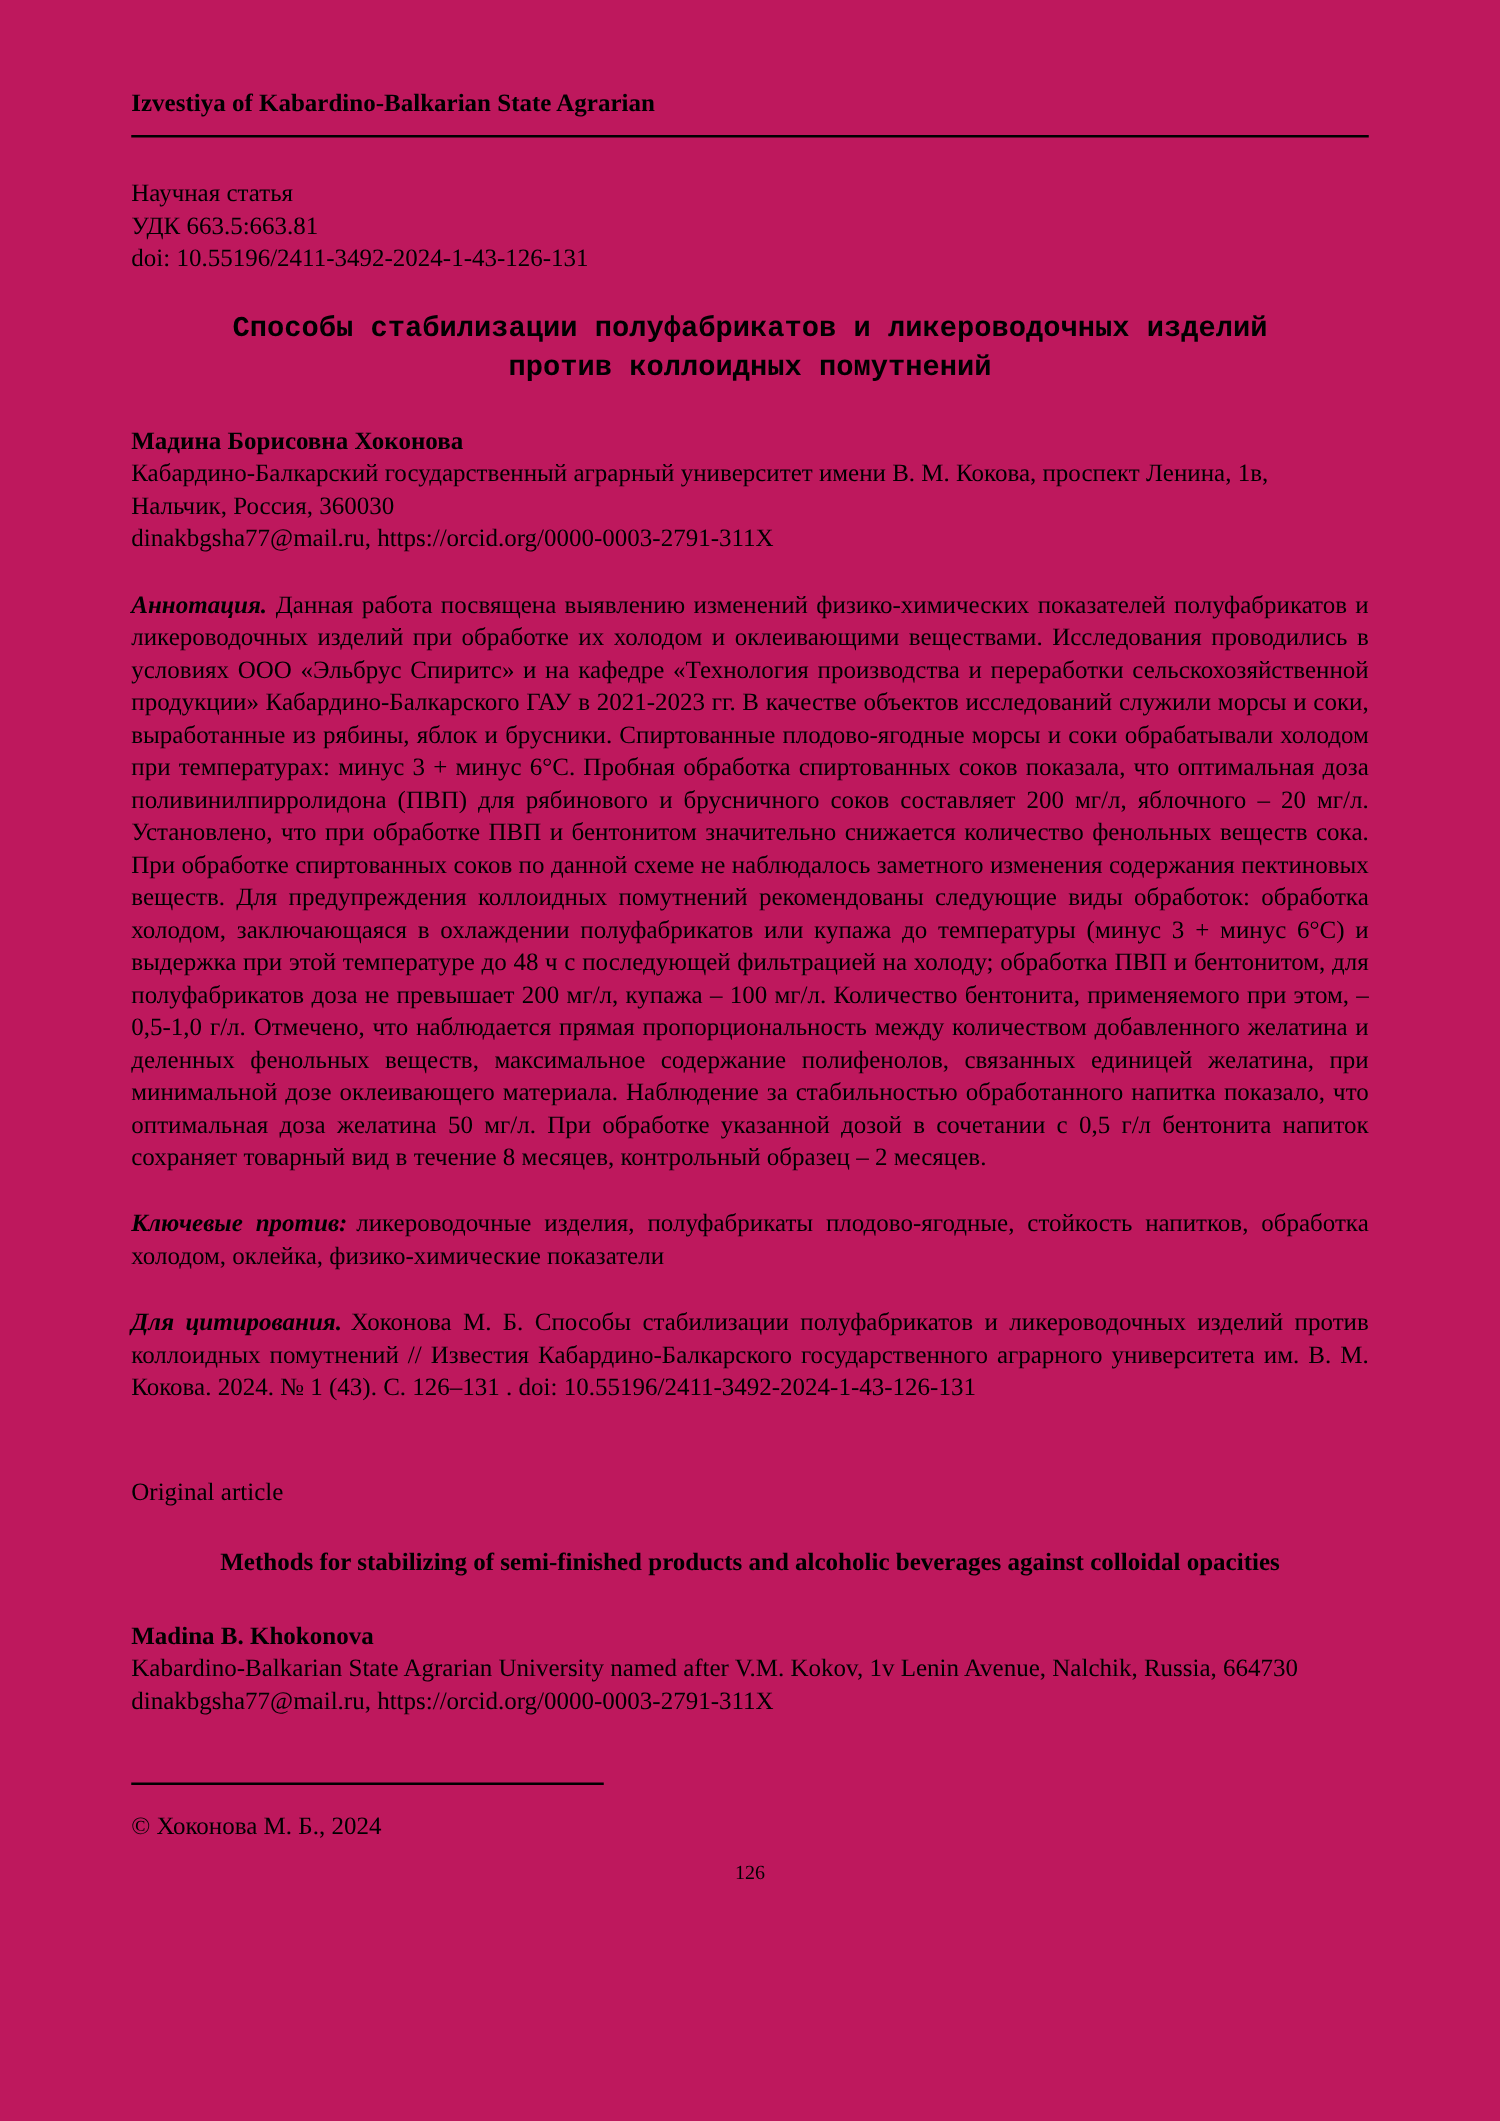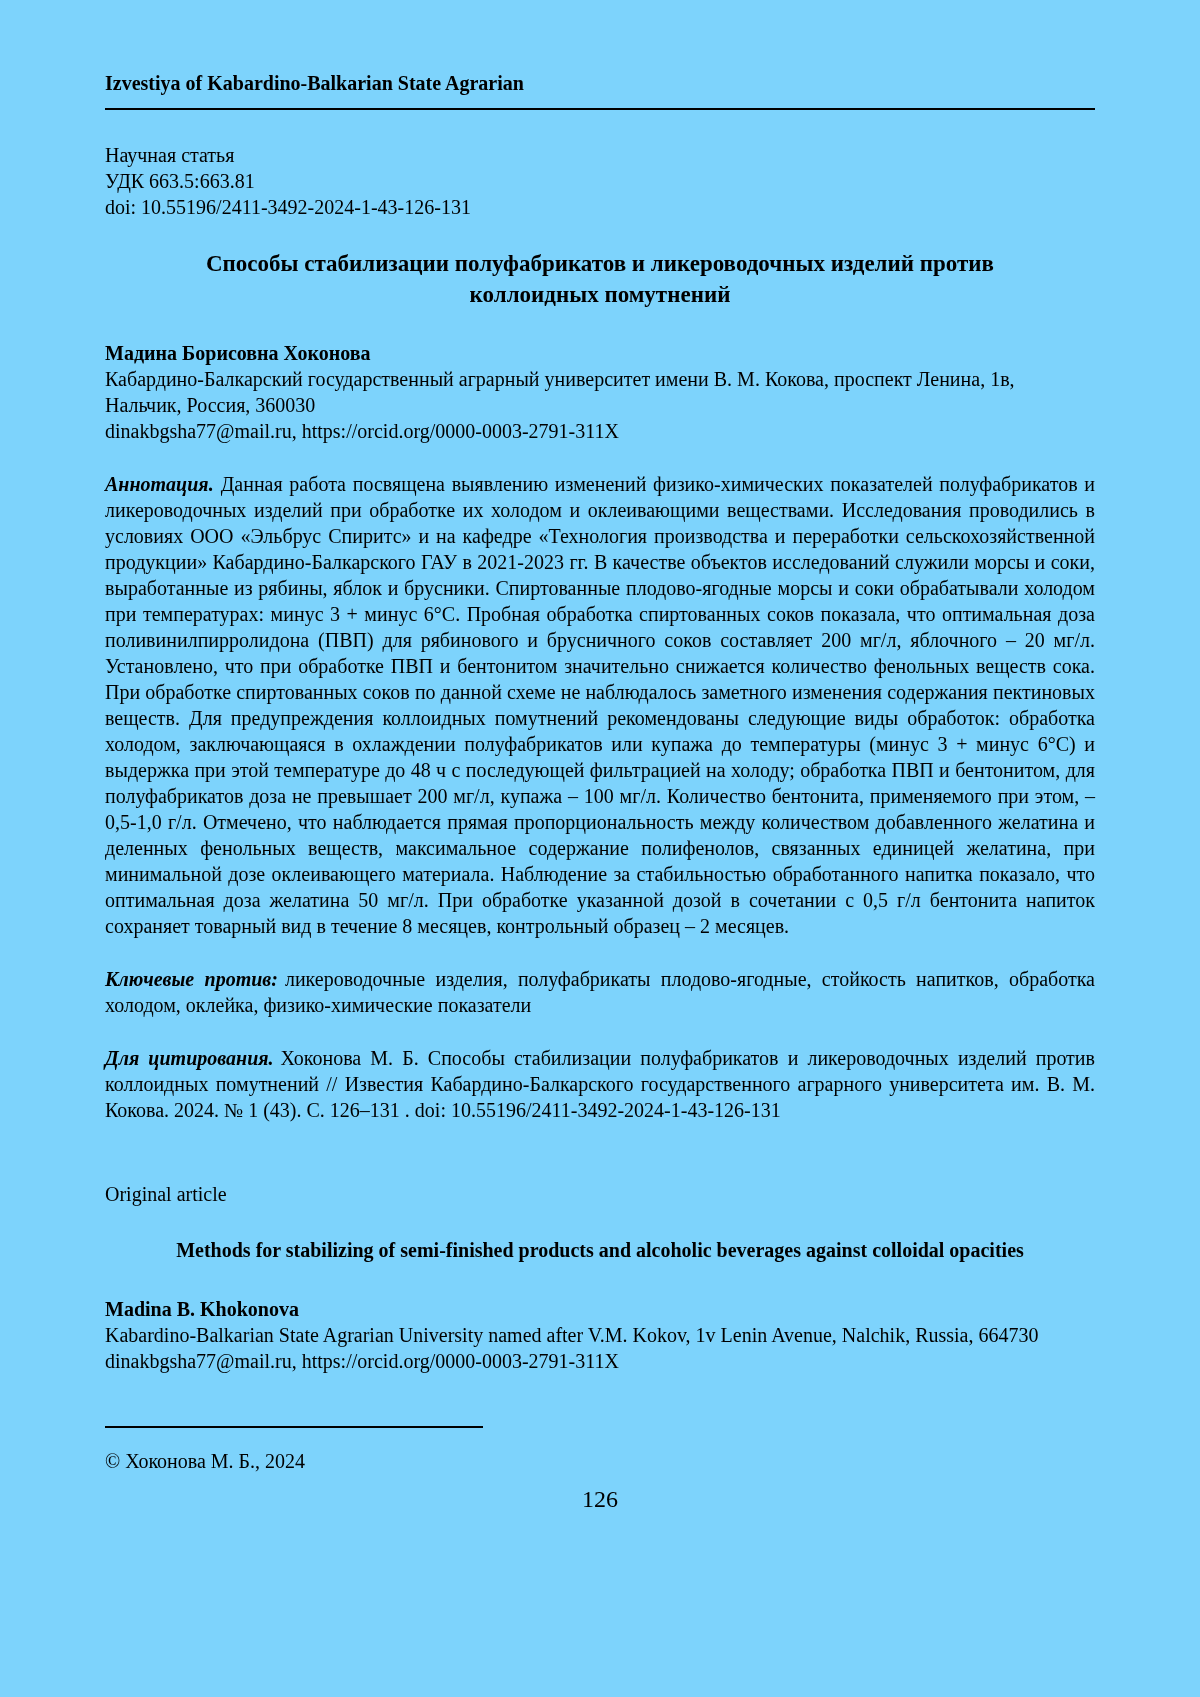--- a/index.html
+++ b/index.html
@@ -5,21 +5,21 @@
   * { margin: 0; padding: 0; box-sizing: border-box; }
   html, body { background: #ffffff; }
   body {
     font-family: "Liberation Serif", "DejaVu Serif", serif;
     color: #000000;
   }
   .page {
     width: 1200px;
     height: 1697px;
     margin: 0 auto;
-    background: #7dd3fc;
+    background: #be185d;
     padding: 70px 105px 0 105px;
     position: relative;
     overflow: hidden;
   }
 
   
   .hdr-line1 {
     font-size: 20px;
     font-weight: bold;
     line-height: 26px;
@@ -48,20 +48,21 @@
   .meta div { margin-bottom: 0; }
 
   
   .title-ru {
     margin: 28px auto 0 auto;
     max-width: 860px;
     text-align: center;
     font-size: 23px;
     font-weight: bold;
     line-height: 31px;
+    font-family: Liberation Mono, monospace;
   }
   .title-en {
     margin: 28px auto 0 auto;
     max-width: 900px;
     text-align: center;
     font-size: 20px;
     font-weight: bold;
     line-height: 31px;
   }
 
@@ -103,21 +104,21 @@
     margin-top: 20px;
     font-size: 20px;
     line-height: 26px;
   }
   .page-number {
     position: absolute;
     bottom: 185px;
     left: 0;
     width: 100%;
     text-align: center;
-    font-size: 24px;
+    font-size: 16px;
     line-height: 26px;
   }
 </style>
 </head>
 <body>
 
 <div class="page">
 
   <header>
     <div class="hdr-line1">Izvestiya of Kabardino-Balkarian State Agrarian</div>

